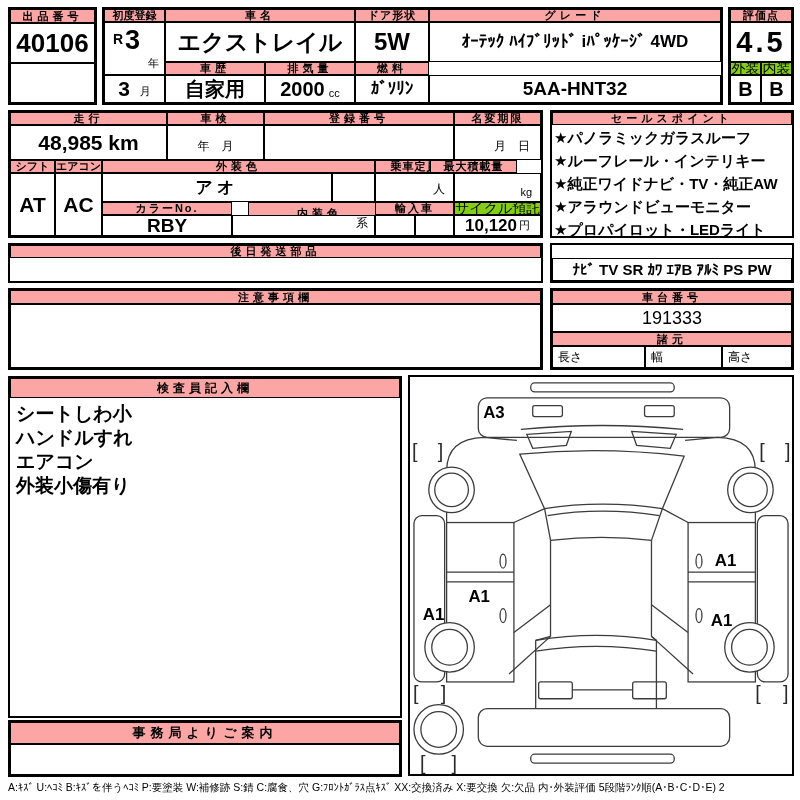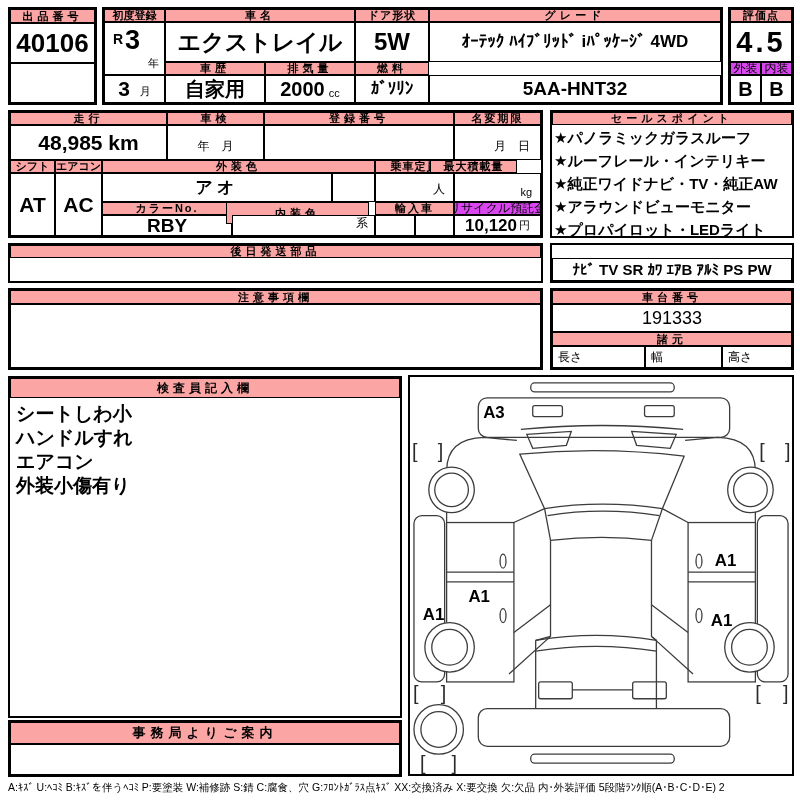--- a/index.html
+++ b/index.html
@@ -2,21 +2,21 @@
 <html><head>
 <meta charset="utf-8">
 <style>
   html,body{margin:0;padding:0;background:#fff;}
   #sheet{position:relative;width:800px;height:800px;background:#fff;color:#000;
          font-family:"Liberation Sans","DejaVu Sans",sans-serif;}
   .g{position:absolute;border:2px solid #000;background:#fff;box-sizing:border-box;}
   .c{position:absolute;border:1px solid #000;background:#fff;box-sizing:border-box;
      display:flex;align-items:center;justify-content:center;overflow:hidden;white-space:nowrap;}
   .h{background:#fca5a5;font-size:11px;letter-spacing:4px;font-weight:bold;}
-  .h2{background:#d946ef;font-size:12px;letter-spacing:0;}
+  .h2{background:#84cc16;font-size:14px;letter-spacing:0;}
   .b{font-weight:bold;}
   .left{justify-content:flex-start;}
   .right{justify-content:flex-end;}
   .bottom{align-items:flex-end;}
   .salesline{height:23px;line-height:23px;font-size:15px;font-weight:bold;white-space:nowrap;}
   .insline{font-size:19px;font-weight:bold;line-height:24px;}
   #legend{position:absolute;left:8px;top:781px;width:788px;font-size:10.5px;white-space:nowrap;}
   svg text{font-family:"Liberation Sans","DejaVu Sans",sans-serif;}
 </style>
 </head>
@@ -86,21 +86,21 @@
     <div class="c h" style="left:92px;top:48px;width:273px;height:13px;">外装色</div>
     <div class="c b" style="left:92px;top:61px;width:230px;height:29px;font-size:17px;letter-spacing:4px;">アオ</div>
     <div class="c" style="left:322px;top:61px;width:43px;height:29px;"></div>
     <div class="c h" style="left:365px;top:48px;width:79px;height:13px;letter-spacing:1px;">乗車定員</div>
     <div class="c bottom right" style="left:365px;top:61px;width:79px;height:29px;font-size:12px;padding:0 8px 3px 0;">人</div>
     <div class="c h" style="left:420px;top:48px;width:87px;height:13px;letter-spacing:1px;">最大積載量</div>
     <div class="c bottom right" style="left:444px;top:61px;width:87px;height:29px;font-size:11px;padding:0 8px 3px 0;">kg</div>
 
     <div class="c h" style="left:92px;top:90px;width:130px;height:13px;letter-spacing:2px;">カラーNo.</div>
     <div class="c b" style="left:92px;top:103px;width:130px;height:21px;font-size:19px;">RBY</div>
-    <div class="c h" style="left:216px;top:90px;width:143px;height:22px;">内装色</div>
+    <div class="c h" style="left:238px;top:90px;width:143px;height:22px;">内装色</div>
     <div class="c bottom right" style="left:222px;top:103px;width:143px;height:21px;font-size:12px;padding:0 6px 3px 0;">系</div>
     <div class="c h" style="left:365px;top:90px;width:79px;height:13px;letter-spacing:2px;">輸入車</div>
     <div class="c" style="left:365px;top:103px;width:40px;height:21px;"></div>
     <div class="c" style="left:405px;top:103px;width:39px;height:21px;"></div>
     <div class="c h2" style="left:444px;top:90px;width:87px;height:13px;">リサイクル預託金</div>
     <div class="c" style="left:444px;top:103px;width:87px;height:21px;">
       <span style="font-size:17px;font-weight:bold;">10,120</span>
       <span style="font-size:11px;margin-left:2px;align-self:flex-end;margin-bottom:2px;">円</span>
     </div>
   </div>

